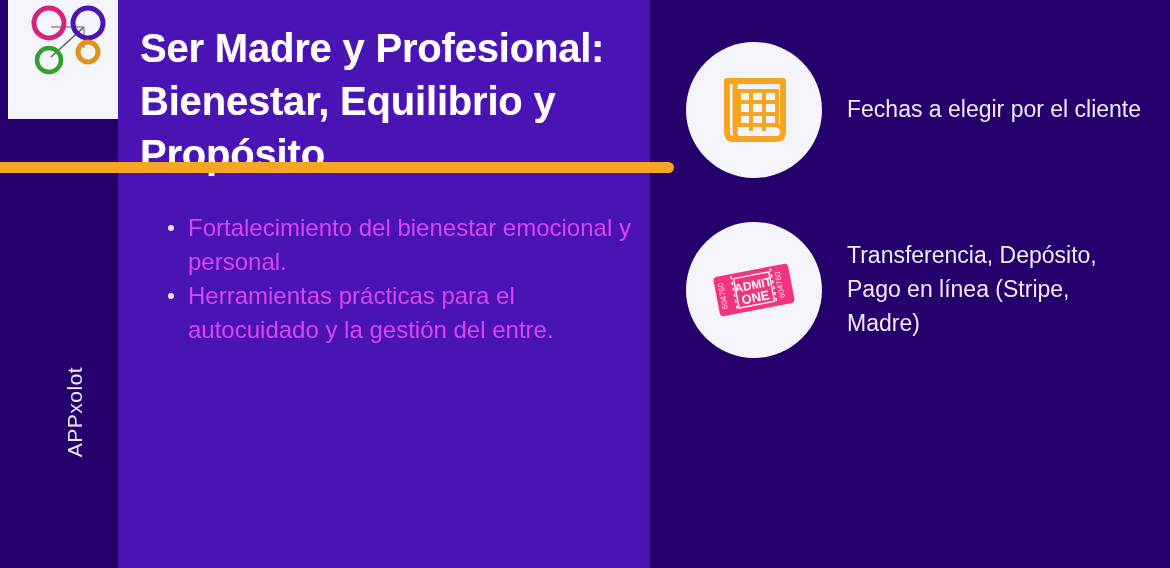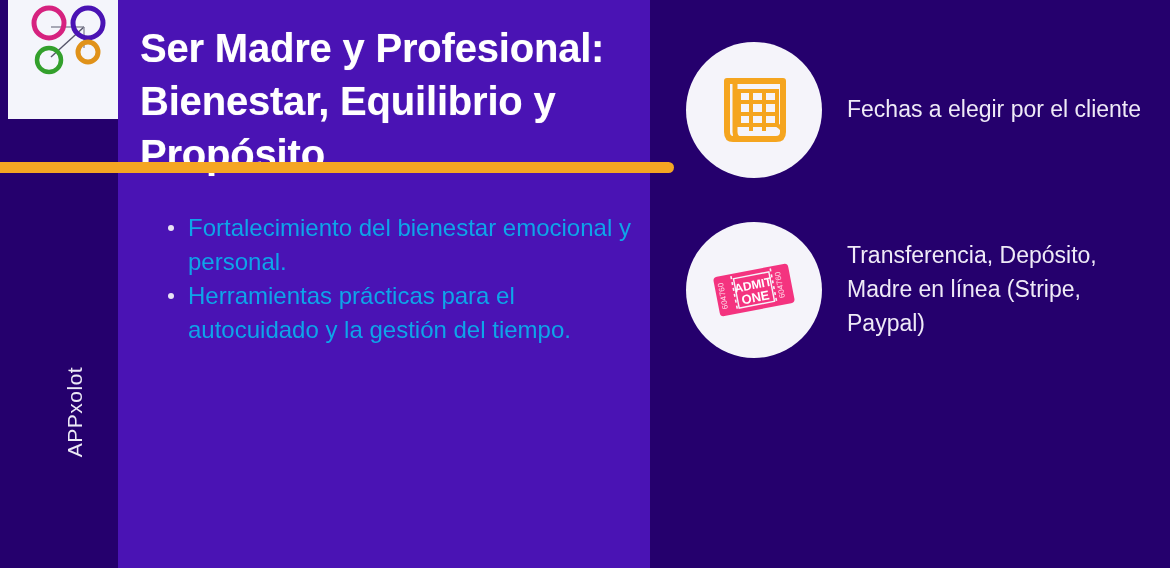--- a/index.html
+++ b/index.html
@@ -62,21 +62,21 @@
   }
   
   .bullets {
     position: absolute;
     left: 164px;
     top: 211px;
     width: 470px;
     margin: 0;
     padding: 0;
     list-style: none;
-    color: #0ea5e9;
+    color: #d946ef;
     font-size: 24px;
     line-height: 1.42;
   }
   .bullets li {
     position: relative;
     padding-left: 24px;
     margin-bottom: 0px;
   }
   .bullets li::before {
     content: "";
@@ -154,21 +154,21 @@
   </div>
 
   <div class="title">Ser Madre y Profesional:
 Bienestar, Equilibrio y
 Propósito</div>
 
   <div class="rule"></div>
 
   <ul class="bullets">
     <li>Fortalecimiento del bienestar emocional y personal.</li>
-    <li>Herramientas prácticas para el autocuidado y la gestión del tiempo.</li>
+    <li>Herramientas prácticas para el autocuidado y la gestión del entre.</li>
   </ul>
 
   <div class="brand">APPxolot</div>
 
   <div class="features">
 
     <div class="feature">
       <div class="fcircle">
         <svg width="82" height="82" viewBox="0 0 82 82">
           <path d="M14 12 L70 12 L70 63 Q70 70 63 70 L20 70 Q14 70 14 63 Z" fill="none" stroke="#f5a51f" stroke-width="6" stroke-linejoin="round"></path>
@@ -192,18 +192,18 @@
             <line x1="26" y1="23" x2="26" y2="59" stroke="#f5f4fa" stroke-width="1.6" stroke-dasharray="3 3"></line>
             <line x1="66" y1="23" x2="66" y2="59" stroke="#f5f4fa" stroke-width="1.6" stroke-dasharray="3 3"></line>
             <rect x="28" y="26" width="36" height="30" fill="none" stroke="#f5f4fa" stroke-width="1.4"></rect>
             <text x="46" y="40" text-anchor="middle" fill="#ffffff" font-size="12" font-weight="bold" font-family="'Liberation Sans', sans-serif">ADMIT</text>
             <text x="46" y="53" text-anchor="middle" fill="#ffffff" font-size="13" font-weight="bold" font-family="'Liberation Sans', sans-serif">ONE</text>
             <text x="17" y="41" fill="#ffd9e8" font-size="8" font-family="'Liberation Sans', sans-serif" transform="rotate(-90 17 41)" text-anchor="middle">604760</text>
             <text x="75" y="41" fill="#ffd9e8" font-size="8" font-family="'Liberation Sans', sans-serif" transform="rotate(-90 75 41)" text-anchor="middle">604760</text>
           </g>
         </svg>
       </div>
-      <div class="ftext">Transferencia, Depósito, Madre en línea (Stripe, Paypal)</div>
+      <div class="ftext">Transferencia, Depósito, Pago en línea (Stripe, Madre)</div>
     </div>
 
 
   </div>
 </div>
 
 </body></html>

